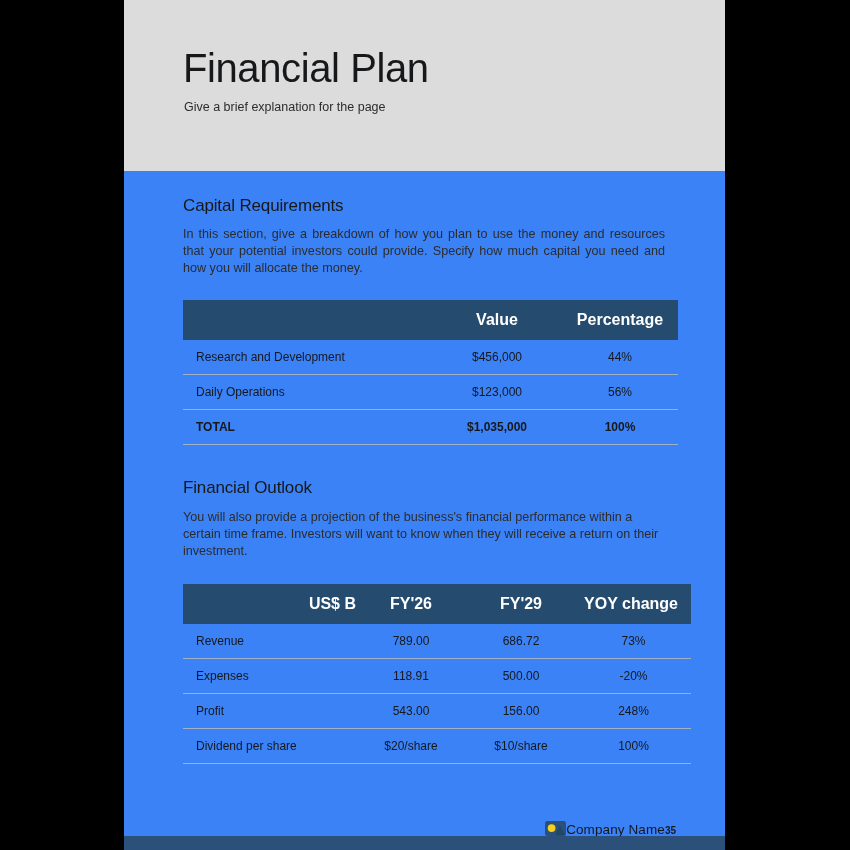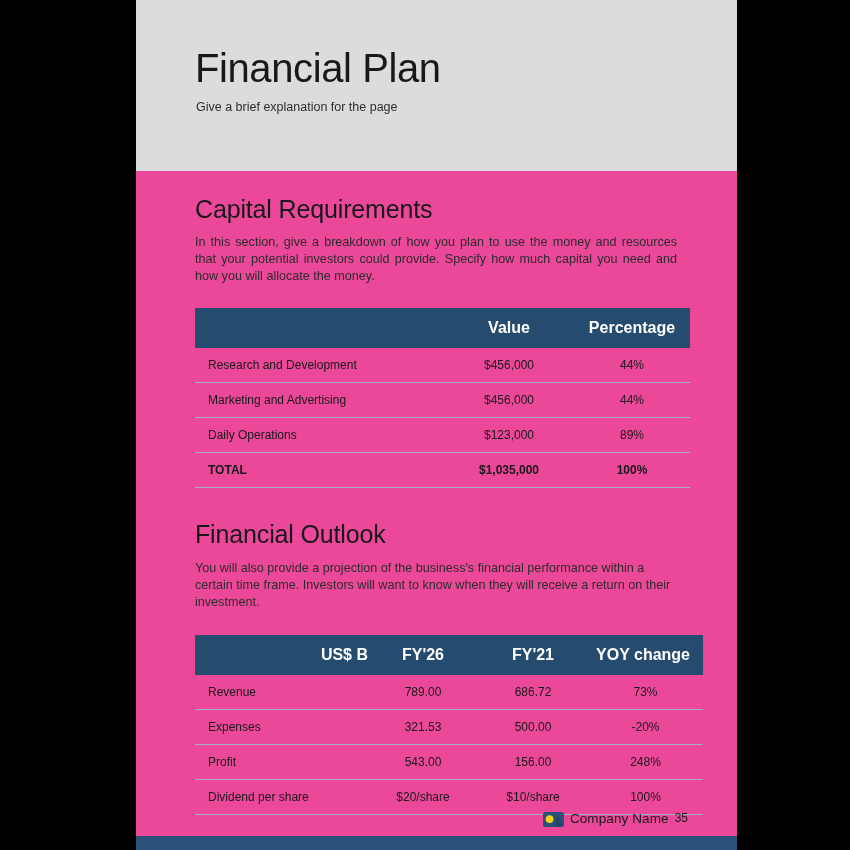--- a/index.html
+++ b/index.html
@@ -11,25 +11,25 @@
     width: 850px;
     height: 850px;
     overflow: hidden;
     font-family: "Liberation Sans", sans-serif;
     -webkit-font-smoothing: antialiased;
   }
 
   
   .page {
     position: absolute;
-    left: 136px;
+    left: 124px;
     top: 0;
     width: 601px;
     height: 850px;
-    background: #ec4899;
+    background: #3b82f6;
     overflow: hidden;
   }
 
   
   .title-band {
     position: absolute;
     left: 0;
     top: 0;
     width: 601px;
     height: 171px;
@@ -59,21 +59,21 @@
 
   
   .content {
     position: absolute;
     left: 59px;
     top: 171px;
     width: 483px;
   }
 
   .section-heading {
-    font-size: 25px;
+    font-size: 17px;
     font-weight: 400;
     color: #17181a;
     letter-spacing: -0.15px;
     line-height: 1;
     margin: 0;
   }
   .sec1-heading { margin-top: 26px; }
   .sec2-heading { margin-top: 34px; }
 
   .section-para {
@@ -133,42 +133,41 @@
     left: 0;
     top: 812px;
     width: 601px;
     height: 24px;
   }
   .footer-inner {
     position: absolute;
     right: 49px;
     top: 0;
     display: flex;
-    align-items: flex-start;
-    gap: 6px;
+    align-items: flex-end;
     height: 24px;
   }
   .logo-mark {
     width: 21px;
     height: 15px;
     position: relative;
     flex: none;
   }
   .logo-mark svg { display: block; }
   .footer-company {
     font-size: 13.5px;
     font-weight: 400;
     color: #17181a;
     letter-spacing: 0.1px;
     line-height: 1;
     white-space: nowrap;
   }
   .footer-pagenum {
-    font-size: 12px;
-    font-weight: normal;
+    font-size: 10px;
+    font-weight: bold;
     color: #17181a;
     line-height: 1;
   }
   .bottom-bar {
     position: absolute;
     left: 0;
     top: 836px;
     width: 601px;
     height: 14px;
     background: #2b5079;
@@ -197,59 +196,54 @@
           <th class="t1-c2">Percentage</th>
         </tr>
       </thead>
       <tbody>
         <tr>
           <td class="t1-c0">Research and Development</td>
           <td class="t1-c1">$456,000</td>
           <td class="t1-c2">44%</td>
         </tr>
         <tr>
-          <td class="t1-c0">Marketing and Advertising</td>
-          <td class="t1-c1">$456,000</td>
-          <td class="t1-c2">44%</td>
-        </tr>
-        <tr>
           <td class="t1-c0">Daily Operations</td>
           <td class="t1-c1">$123,000</td>
-          <td class="t1-c2">89%</td>
+          <td class="t1-c2">56%</td>
         </tr>
         <tr class="total-row">
           <td class="t1-c0">TOTAL</td>
           <td class="t1-c1">$1,035,000</td>
           <td class="t1-c2">100%</td>
         </tr>
       </tbody>
     </table>
 
     <h2 class="section-heading sec2-heading">Financial Outlook</h2>
     <p class="section-para para-left">You will also provide a projection of the business's financial performance within a certain time frame. Investors will want to know when they will receive a return on their investment.</p>
 
     <table class="fin-table table2">
       <thead>
         <tr>
           <th class="t2-c0">US$ B</th>
           <th class="t2-c1">FY'26</th>
-          <th class="t2-c2">FY'21</th>
+          <th class="t2-c2">FY'29</th>
           <th class="t2-c3">YOY change</th>
         </tr>
       </thead>
       <tbody>
         <tr>
           <td class="t2-c0">Revenue</td>
           <td class="t2-c1">789.00</td>
           <td class="t2-c2">686.72</td>
           <td class="t2-c3">73%</td>
         </tr>
         <tr>
           <td class="t2-c0">Expenses</td>
-          <td class="t2-c1">321.53</td>
+          <td class="t2-c1">118.91</td>
           <td class="t2-c2">500.00</td>
           <td class="t2-c3">-20%</td>
         </tr>
         <tr>
           <td class="t2-c0">Profit</td>
           <td class="t2-c1">543.00</td>
           <td class="t2-c2">156.00</td>
           <td class="t2-c3">248%</td>
         </tr>
         <tr>

